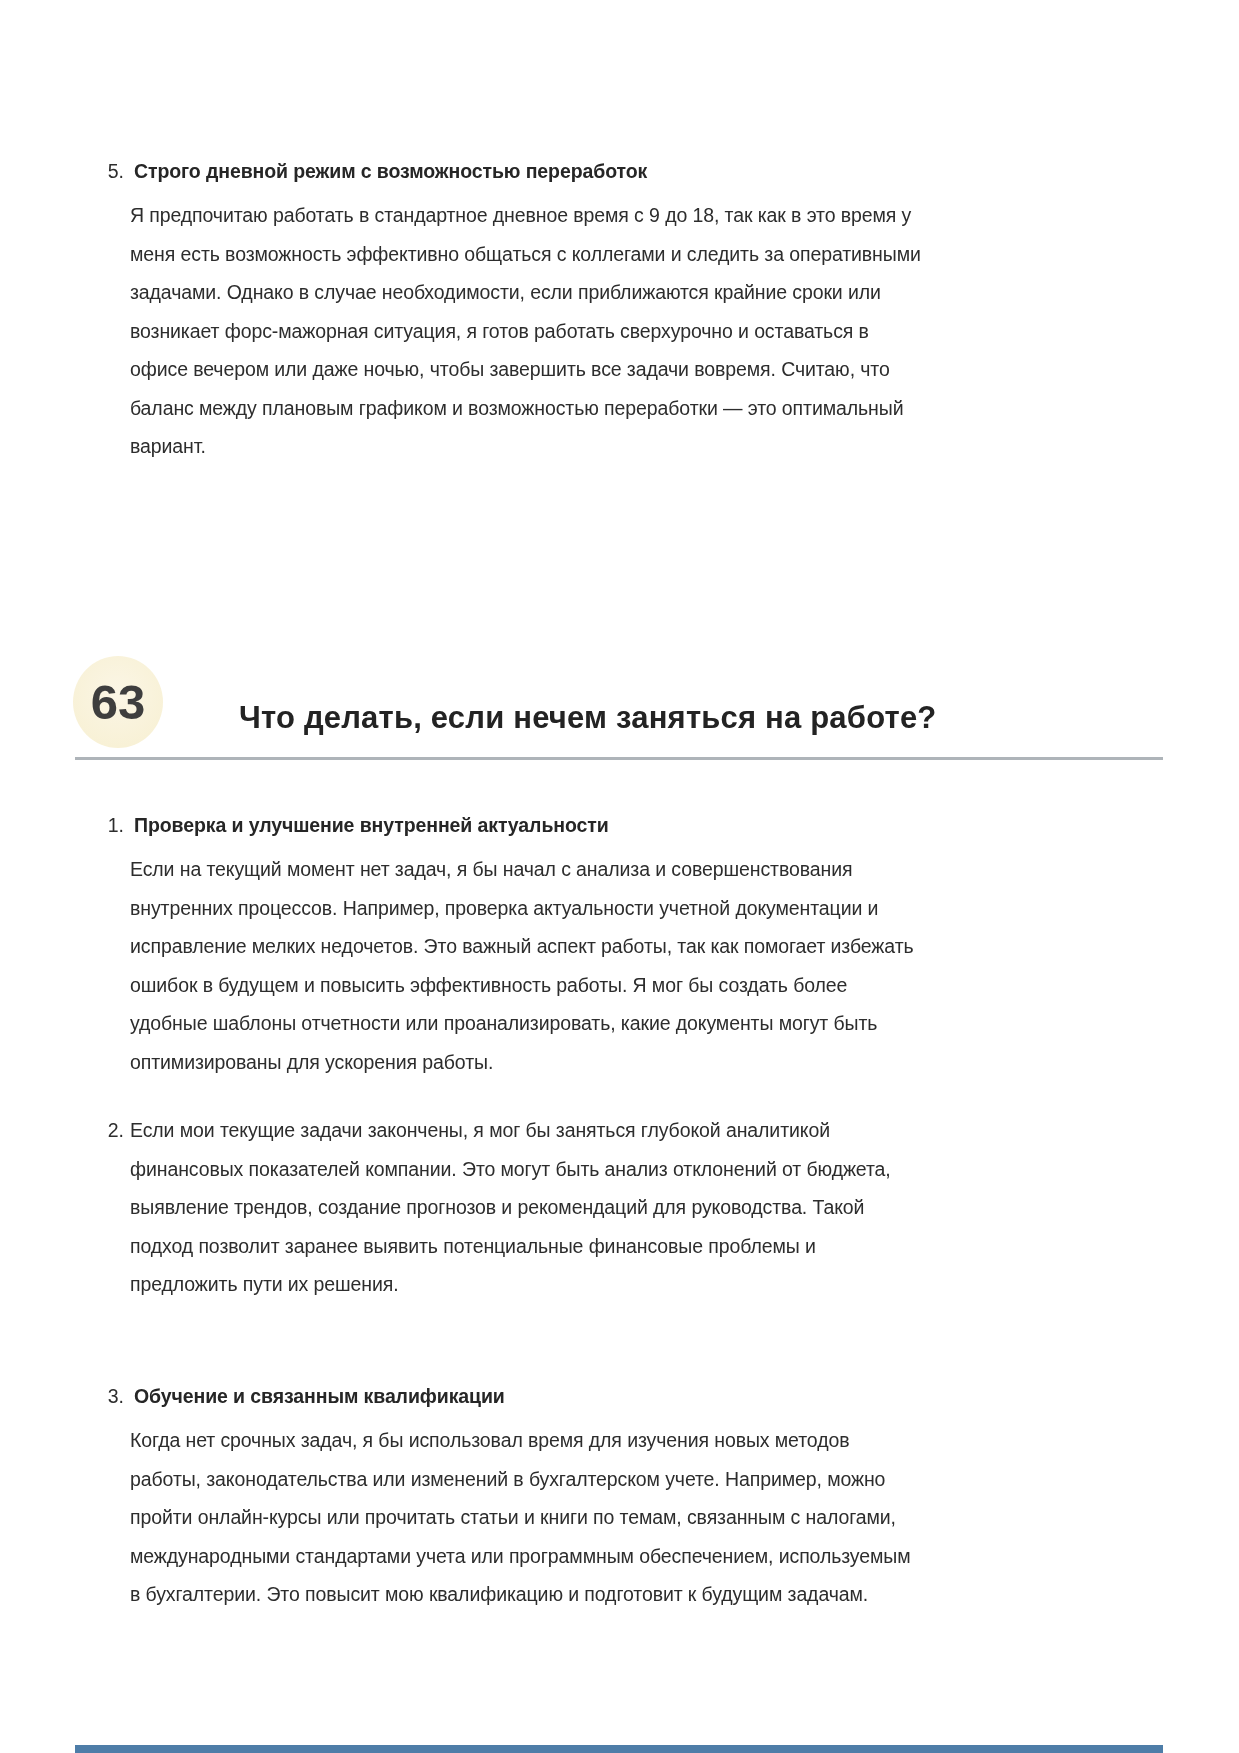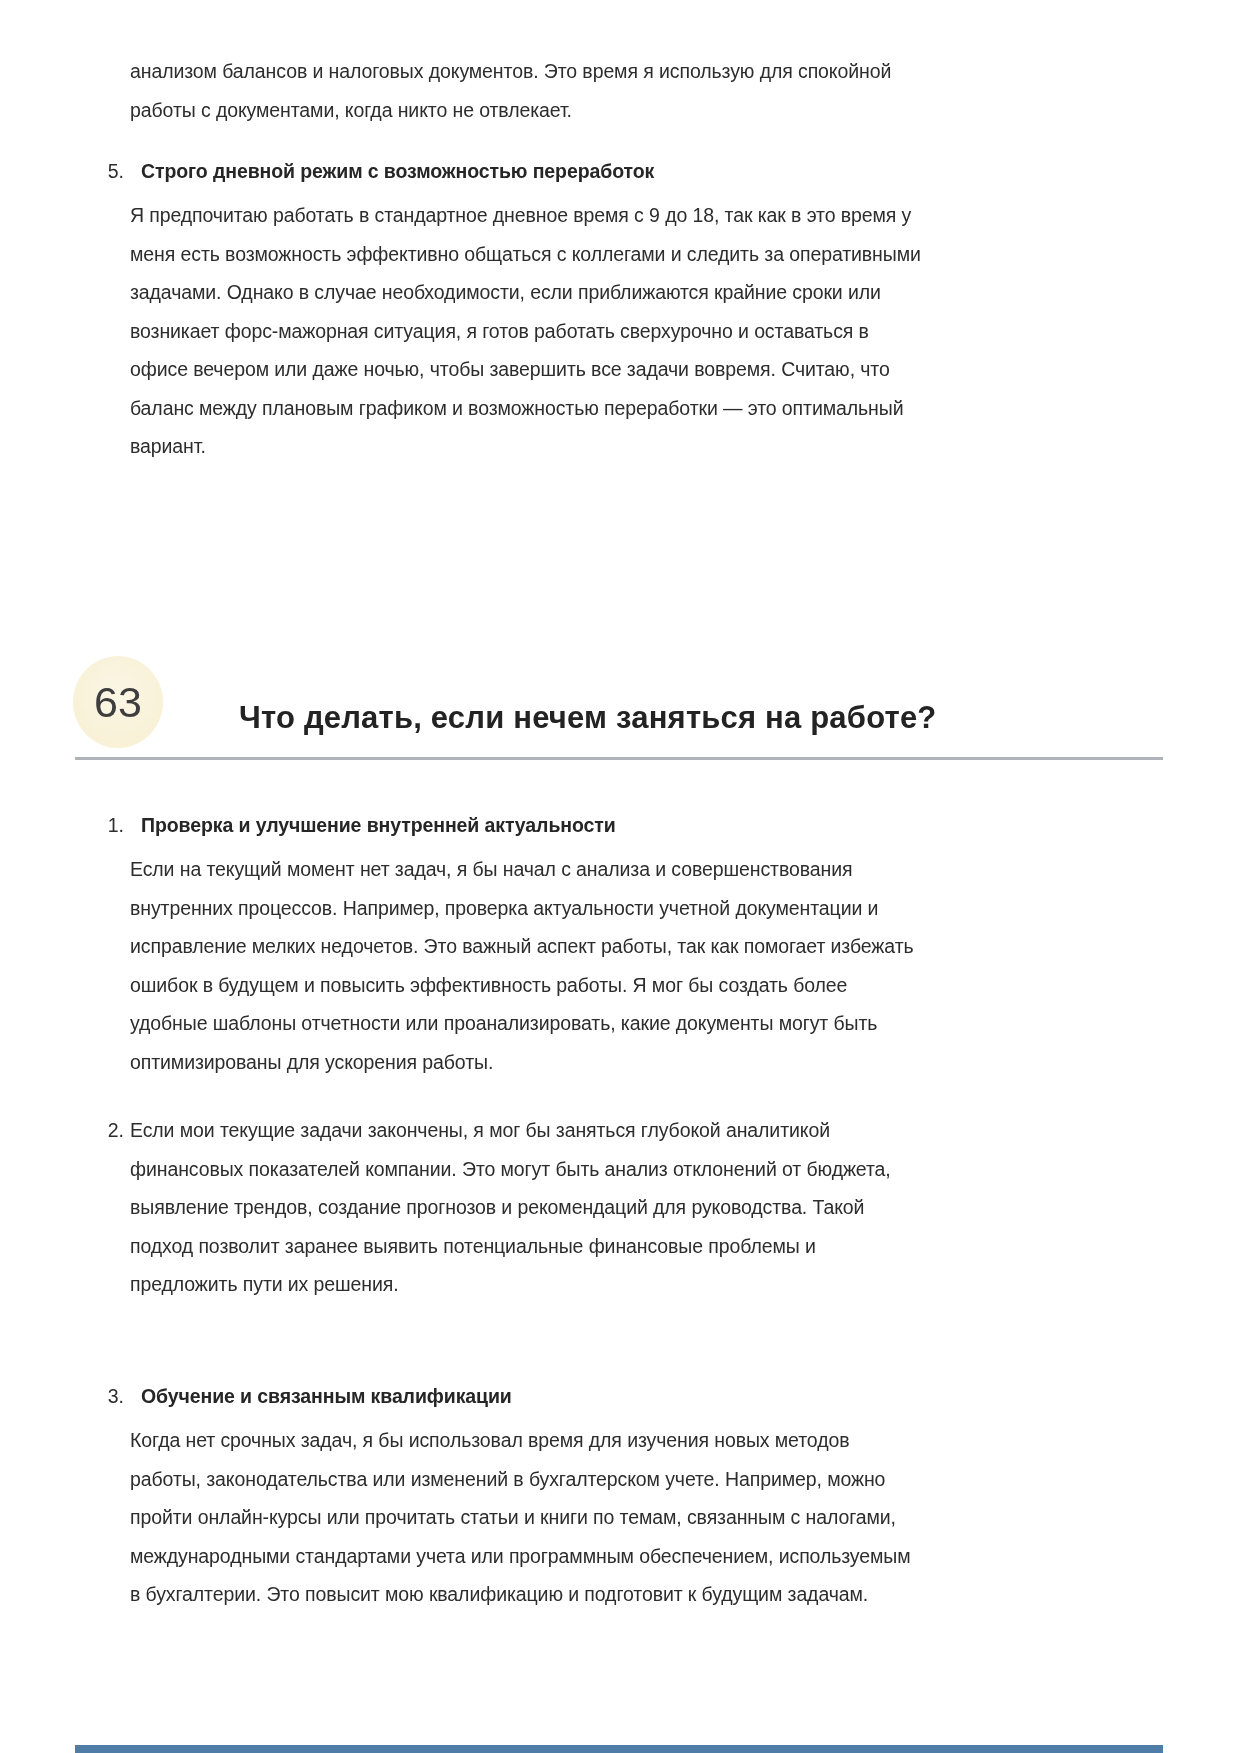--- a/index.html
+++ b/index.html
@@ -29,38 +29,38 @@
   .num{
     position:absolute;
     left:-36px;top:0;
     width:30px;
     text-align:right;
     font-size:19.5px;
     line-height:38px;
     font-weight:400;
   }
   .item-title{
-    margin:0 0 6px 11px;
+    margin:0 0 6px 4px;
     font-size:19.5px;
     line-height:38px;
     font-weight:700;
     letter-spacing:-0.1px;
     color:var(--title-text,#262626);
   }
   .badge{
     position:absolute;
     left:73px;top:656px;
     width:90px;height:92px;
     border-radius:50%;
     background:radial-gradient(circle at 50% 42%, var(--badge-bg-light,#fbf6e6) 0%, var(--badge-bg,#f8f1d6) 75%);
     display:flex;align-items:center;justify-content:center;
   }
   .badge-number{
-    font-size:43px;
-    font-weight:400;
+    font-size:49px;
+    font-weight:700;
     color:var(--badge-text,#3e3e3e);
     line-height:1;
   }
   .q-title{
     position:absolute;
     left:223px;top:684px;
     margin:16px;
     font-size:31px;
     font-weight:700;
     letter-spacing:0.2px;
@@ -78,22 +78,20 @@
     left:75px;top:1745px;
     width:1088px;height:8px;
     background:var(--bottom-bar,#4e7da8);
   }
 </style>
 </head>
 <body>
 
 <div class="page">
 
-  <p class="para abs intro">анализом балансов и налоговых документов. Это время я использую для спокойной
-работы с документами, когда никто не отвлекает.</p>
 
   <section class="list-item item-5">
     <span class="num">5.</span>
     <h3 class="item-title">Строго дневной режим с возможностью переработок</h3>
     <p class="para">Я предпочитаю работать в стандартное дневное время с 9 до 18, так как в это время у
 меня есть возможность эффективно общаться с коллегами и следить за оперативными
 задачами. Однако в случае необходимости, если приближаются крайние сроки или
 возникает форс-мажорная ситуация, я готов работать сверхурочно и оставаться в
 офисе вечером или даже ночью, чтобы завершить все задачи вовремя. Считаю, что
 баланс между плановым графиком и возможностью переработки — это оптимальный

